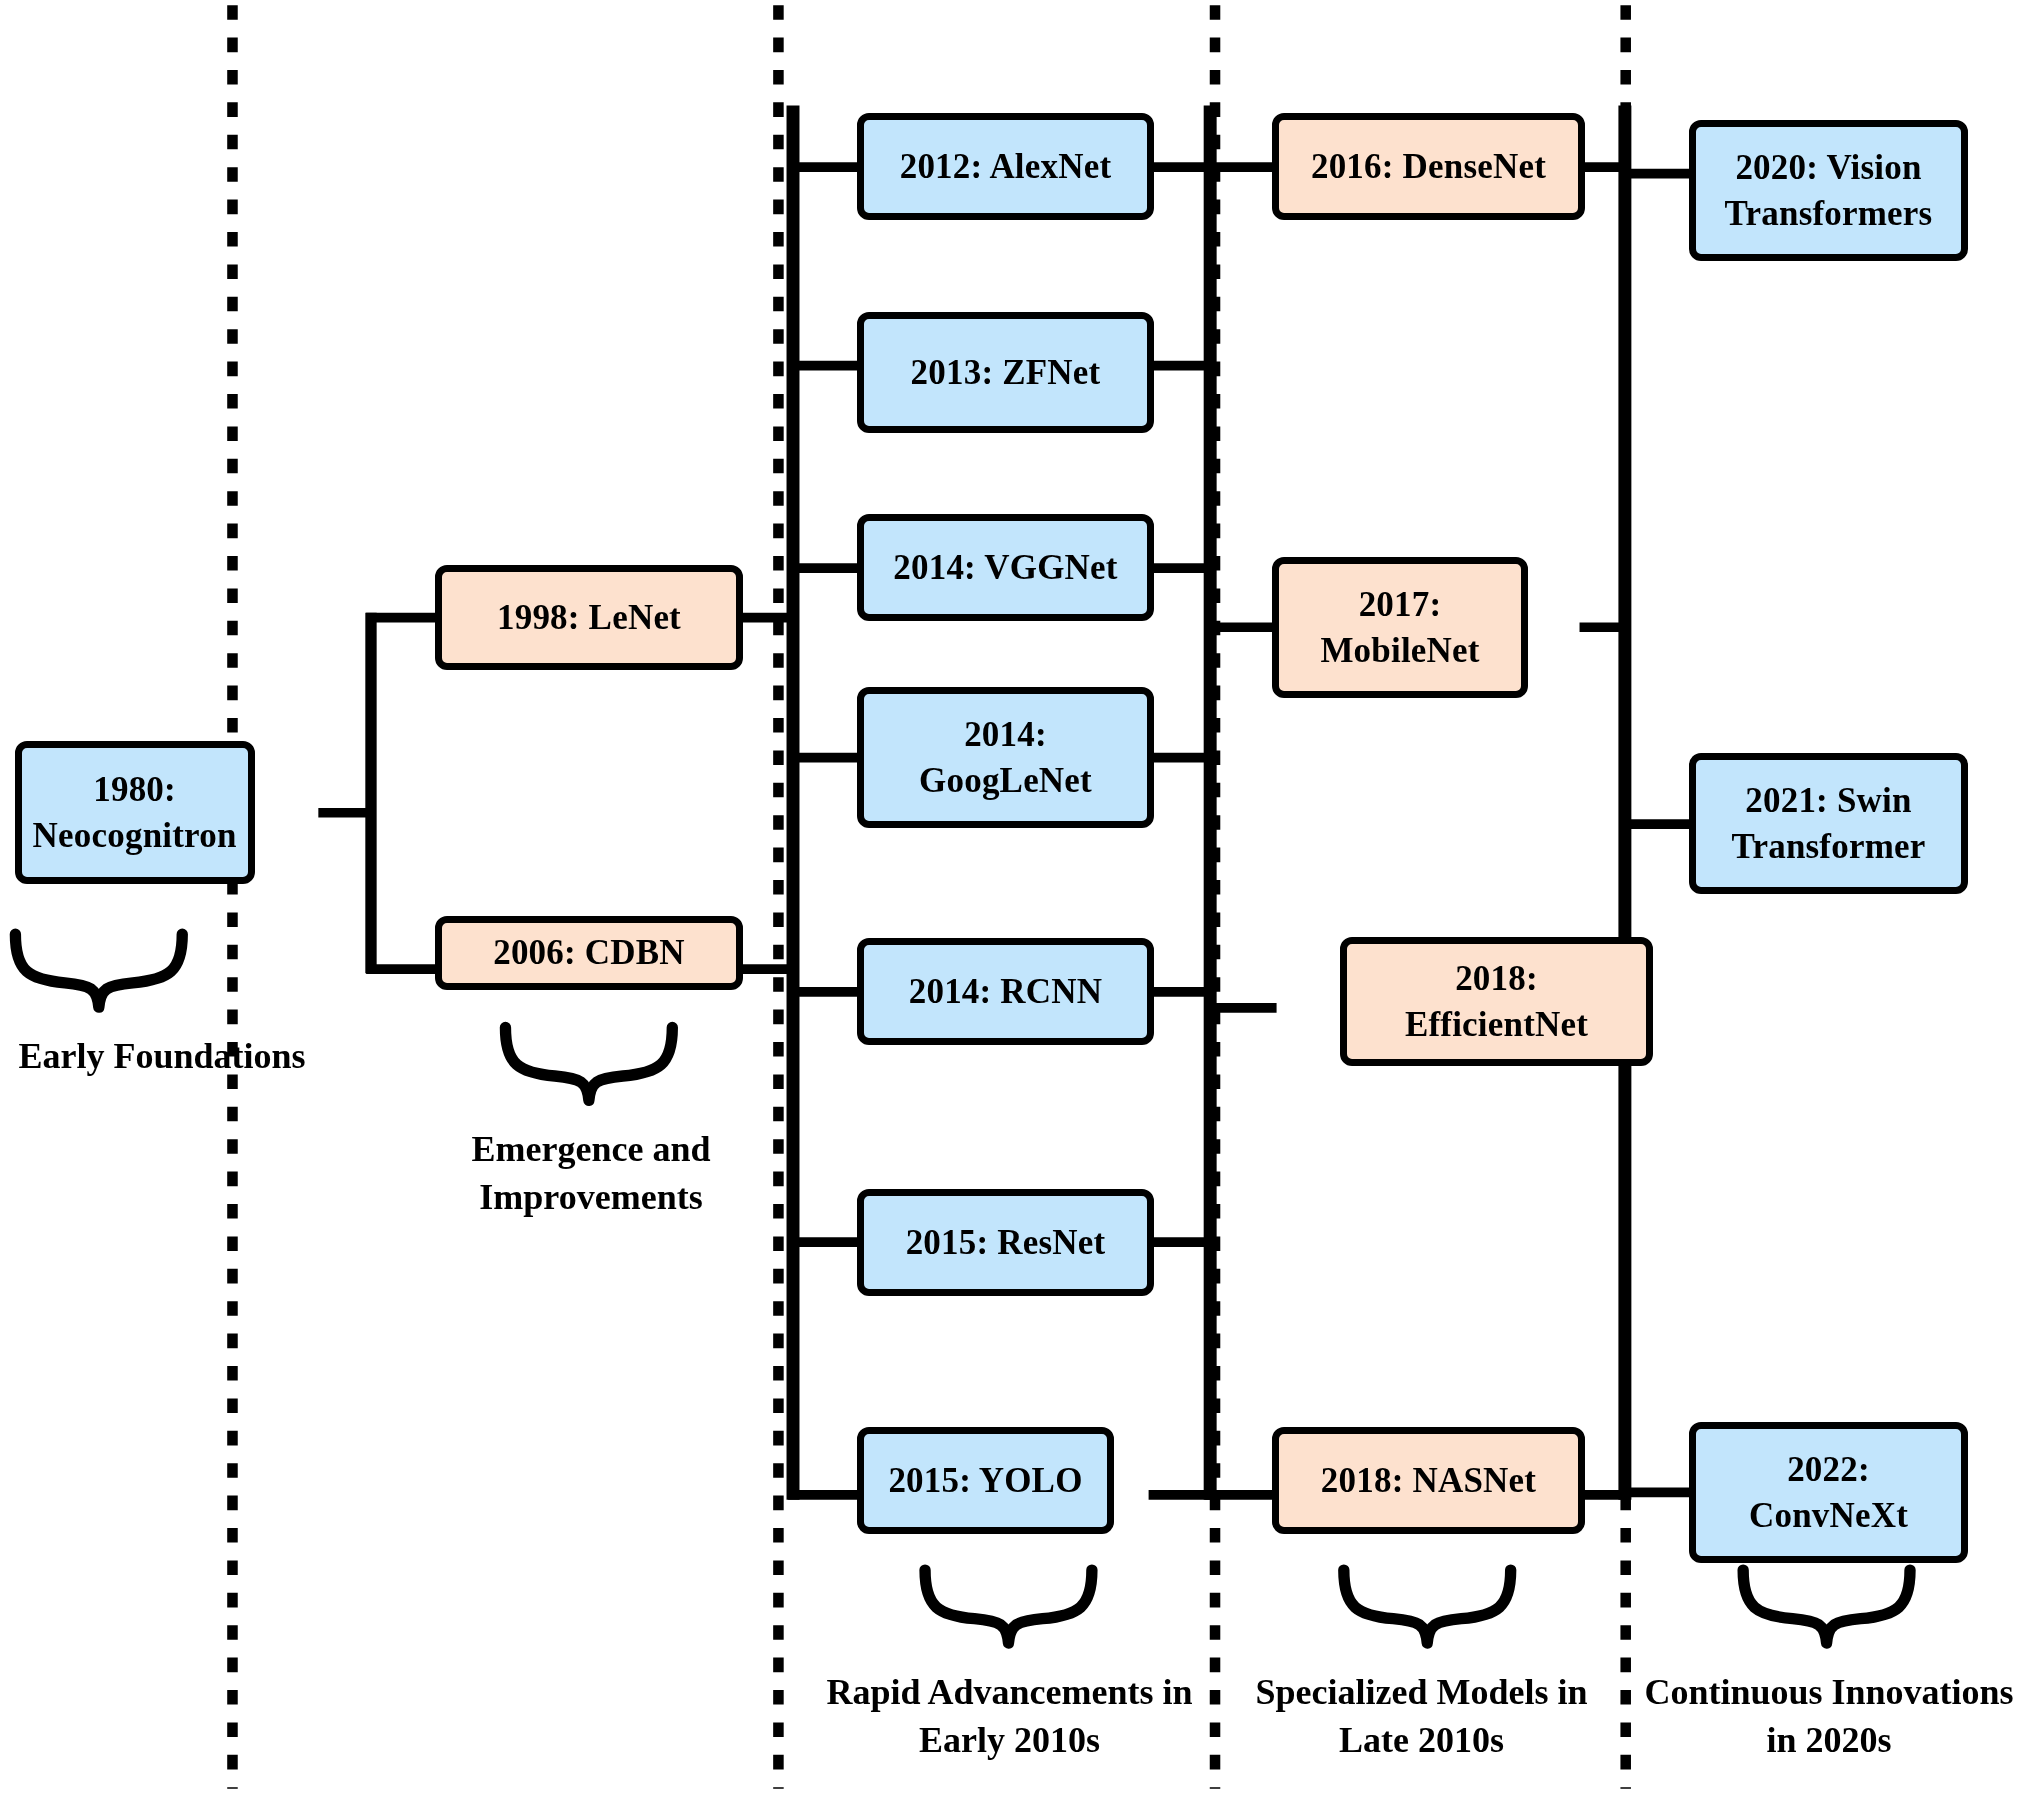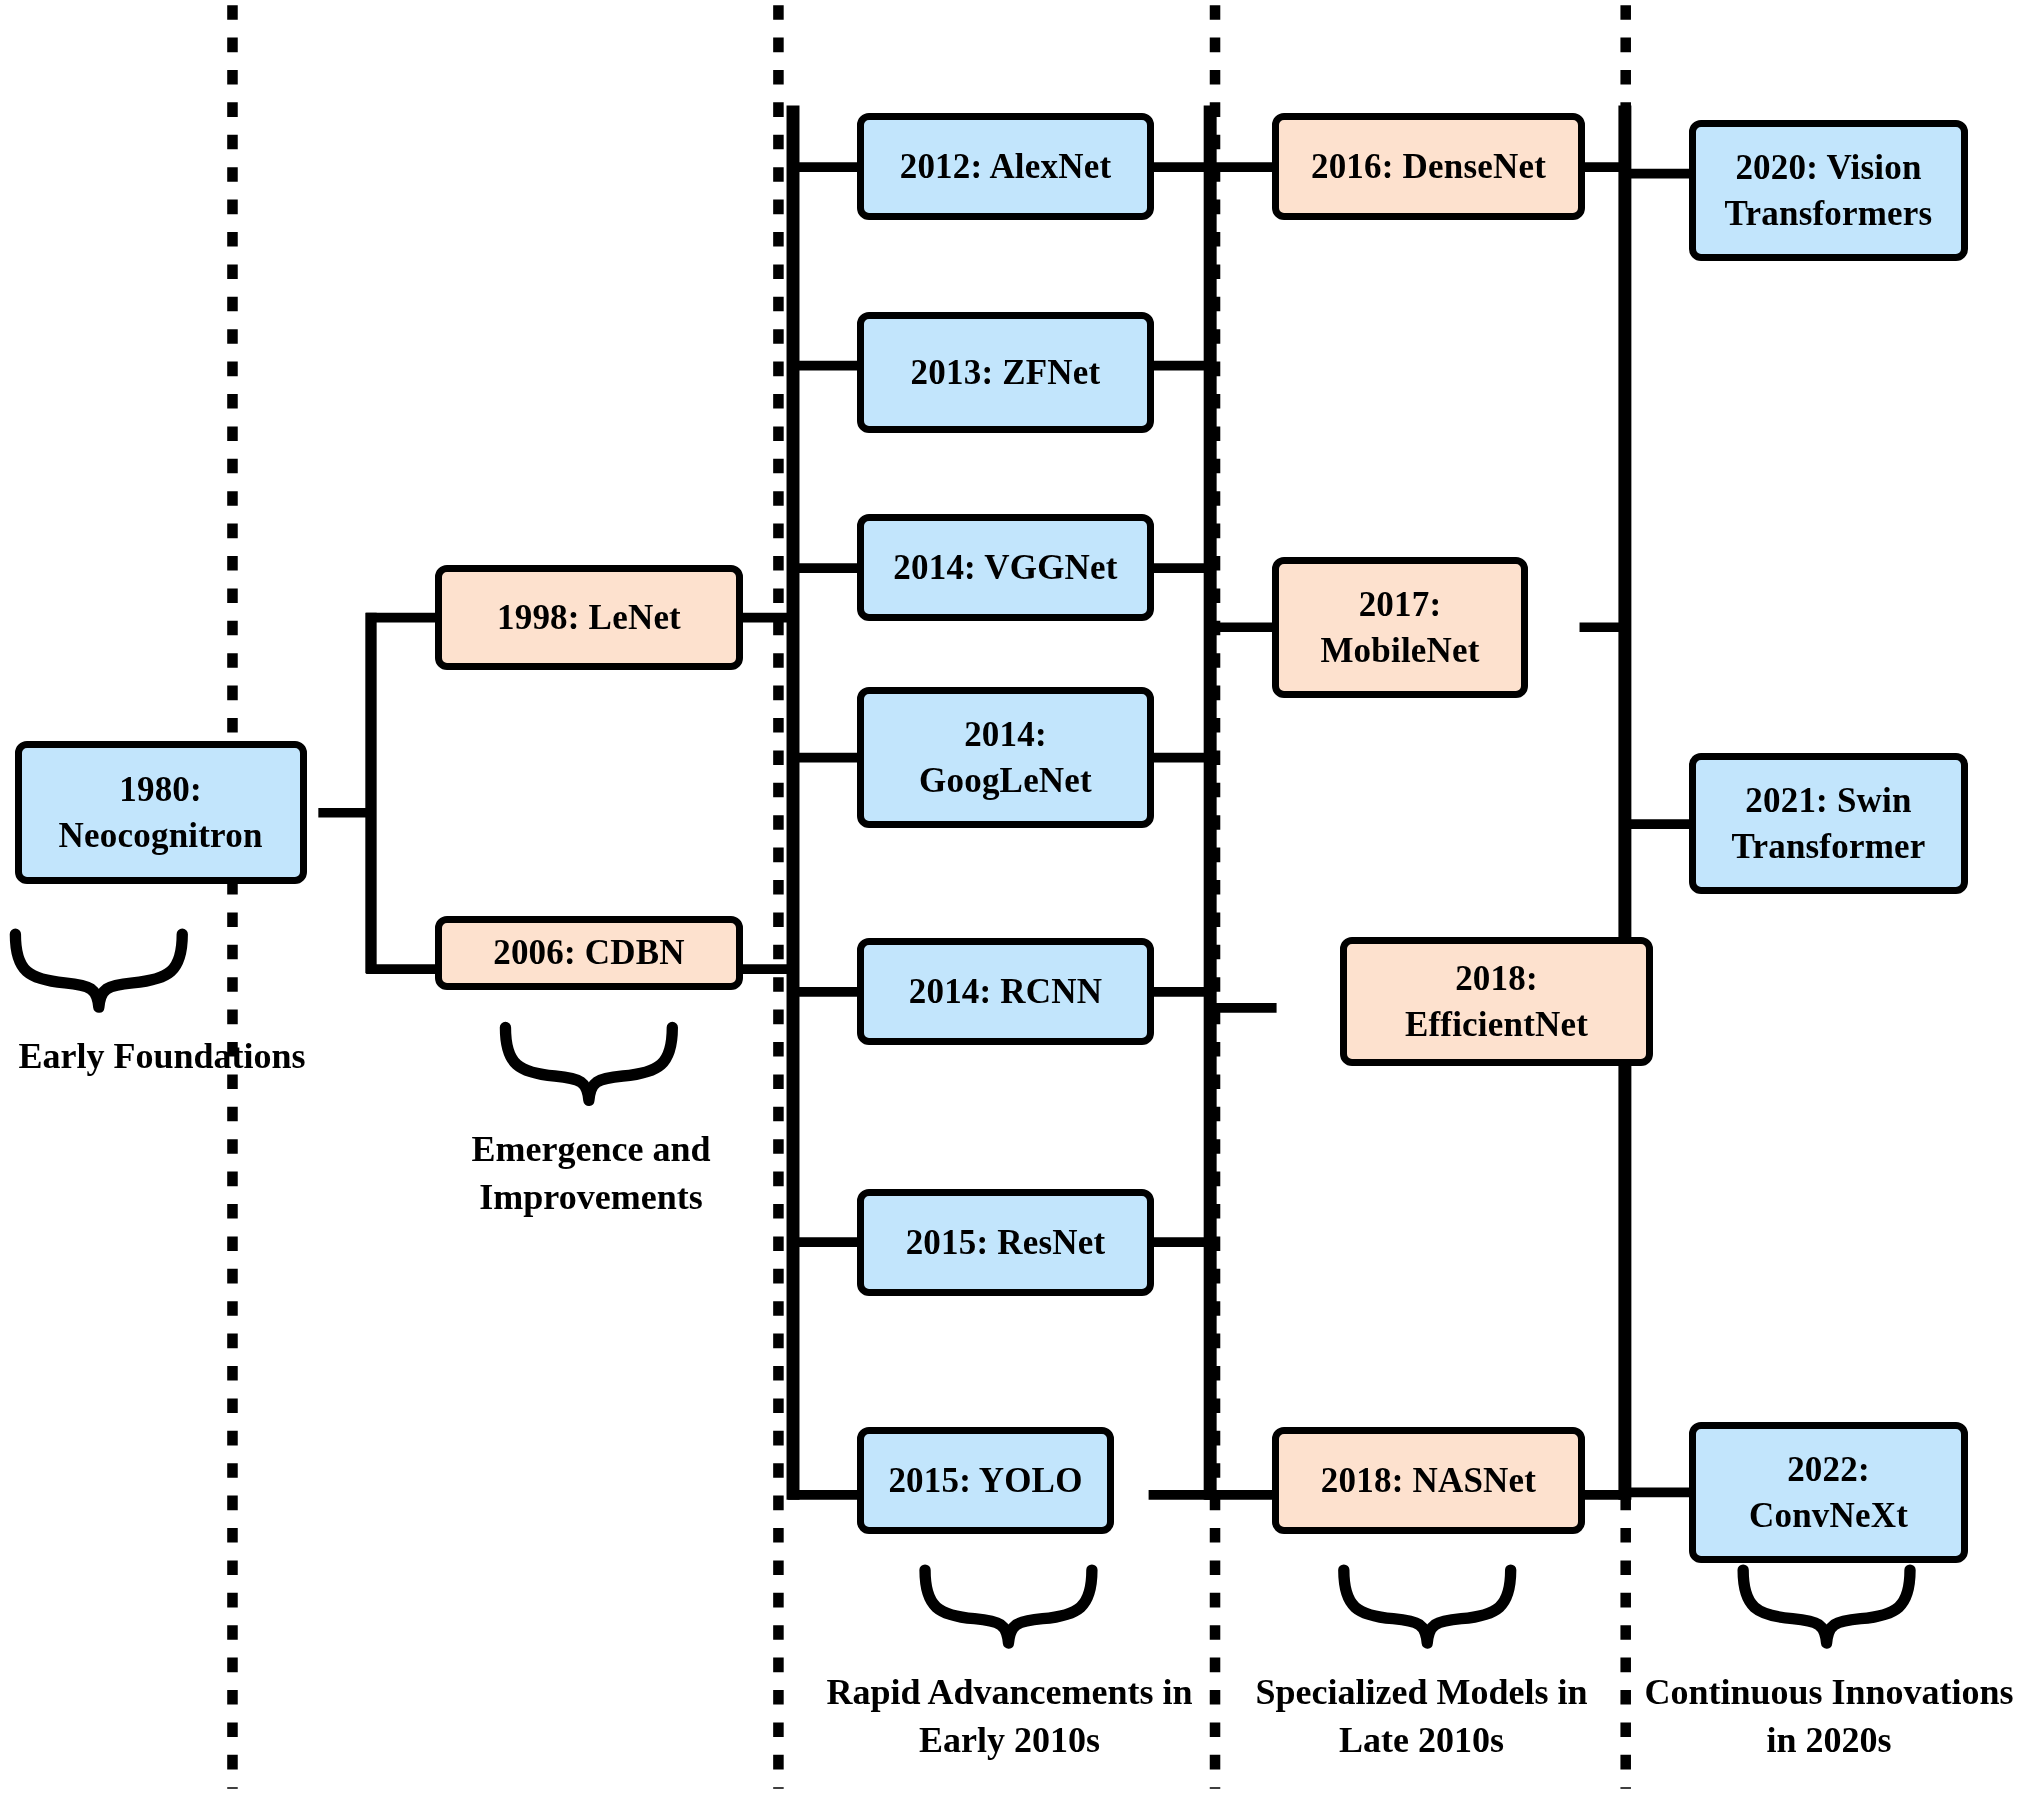--- a/index.html
+++ b/index.html
@@ -143,21 +143,21 @@
                  C 1247 2005, 1255 2001, 1287 1998 C 1331 1994, 1348 1984, 1348 1938"></path>
         <path d="M 1659 1938 C 1659 1984, 1676 1994, 1720 1998 C 1752 2001, 1760 2005, 1762 2028
                  C 1764 2005, 1772 2001, 1804 1998 C 1848 1994, 1865 1984, 1865 1938"></path>
         <path d="M 2152 1938 C 2152 1984, 2169 1994, 2213 1998 C 2245 2001, 2253 2005, 2255 2028
                  C 2257 2005, 2265 2001, 2297 1998 C 2341 1994, 2358 1984, 2358 1938"></path>
       </g>
 
     </g>
   </svg>
 
-  <div class="node-box blue" style="left:14.6px; top:741px; width:292px; height:143px;">
+  <div class="node-box blue" style="left:14.6px; top:741px; width:240px; height:143px;">
     <span class="node-label">1980:
 Neocognitron</span>
   </div>
 
   <div class="node-box peach" style="left:435px; top:565px; width:308px; height:105px;">
     <span class="node-label">1998: LeNet</span>
   </div>
 
   <div class="node-box peach" style="left:435px; top:916px; width:308px; height:74px;">
     <span class="node-label">2006: CDBN</span>

